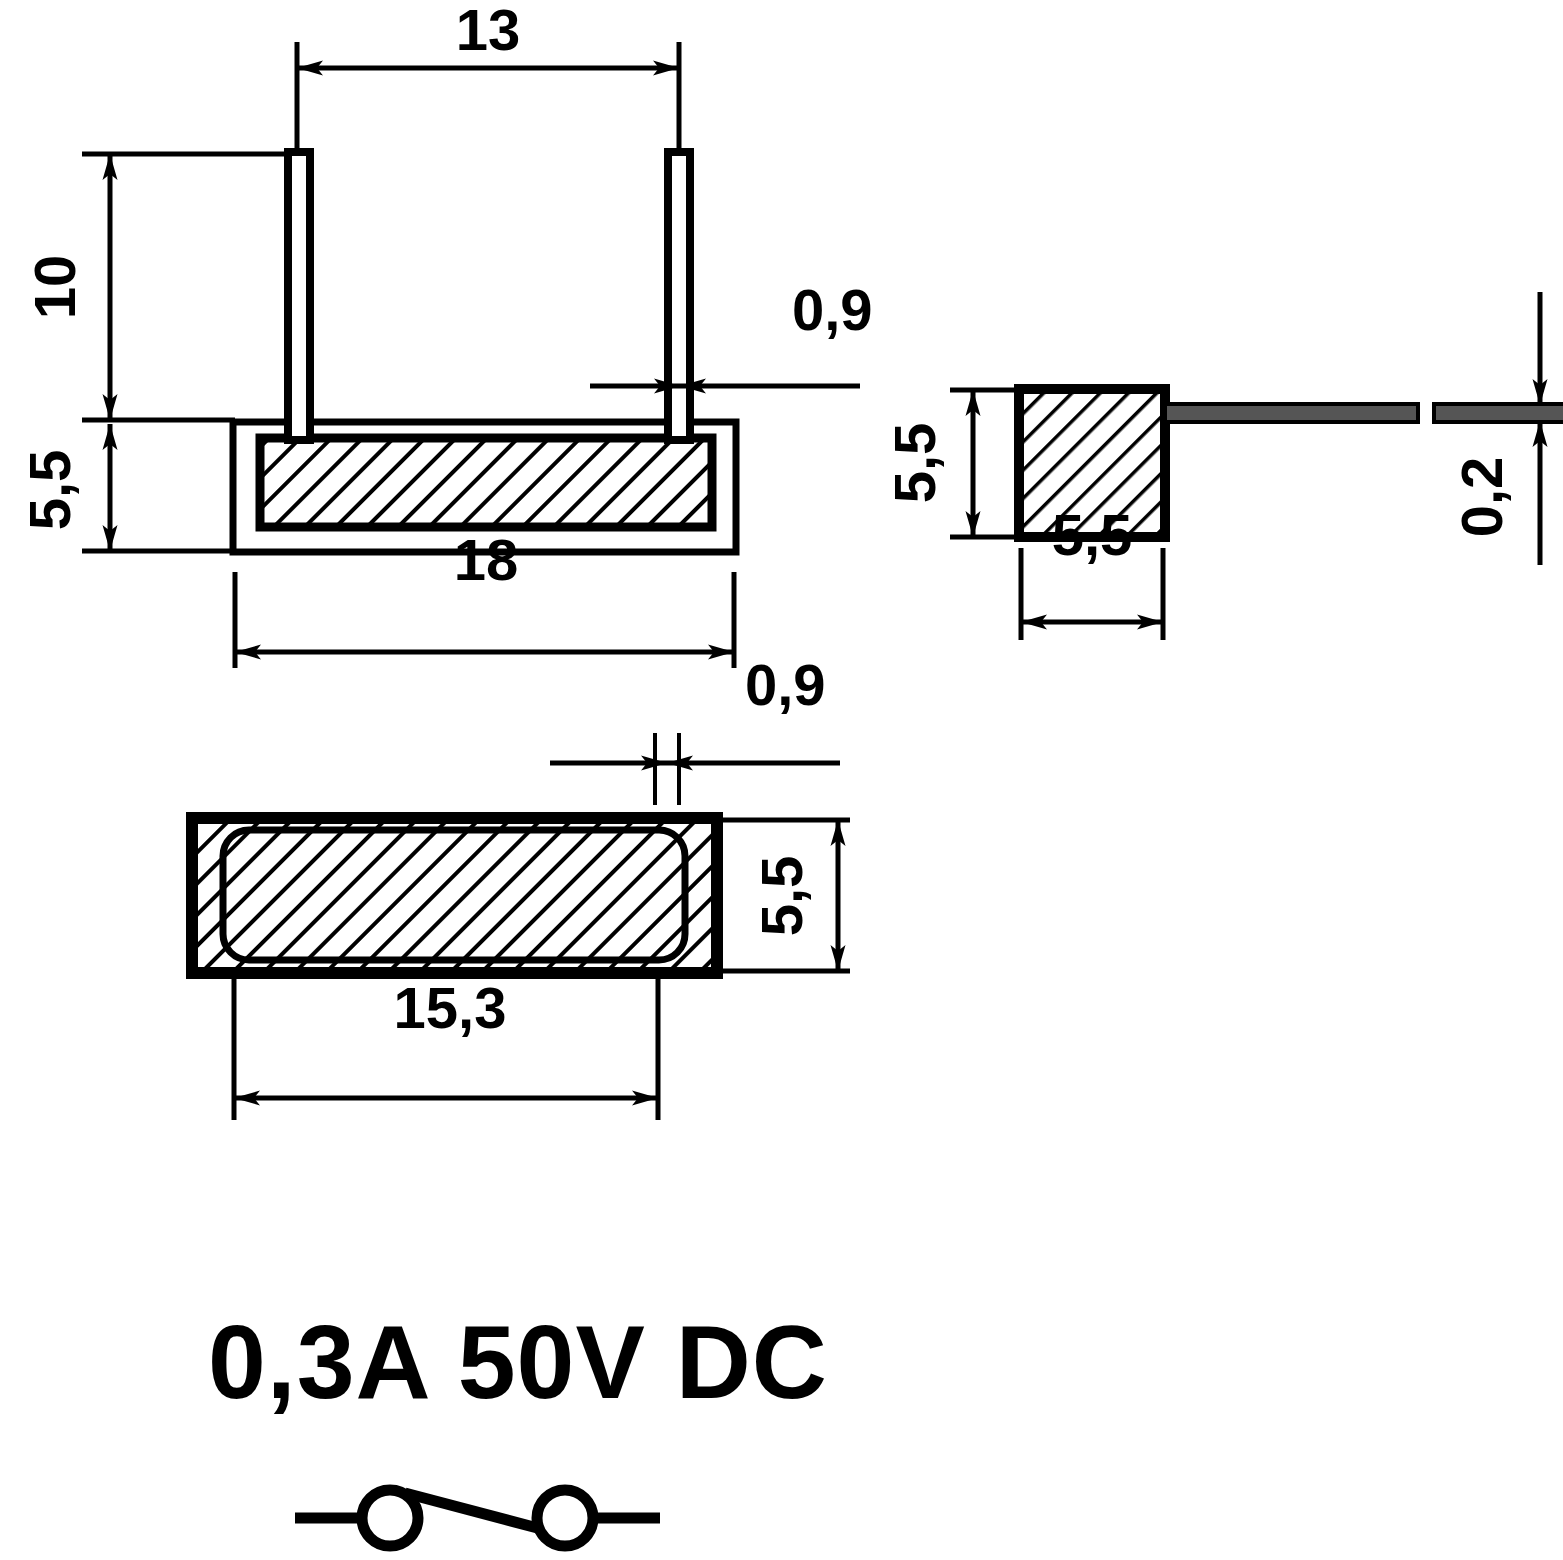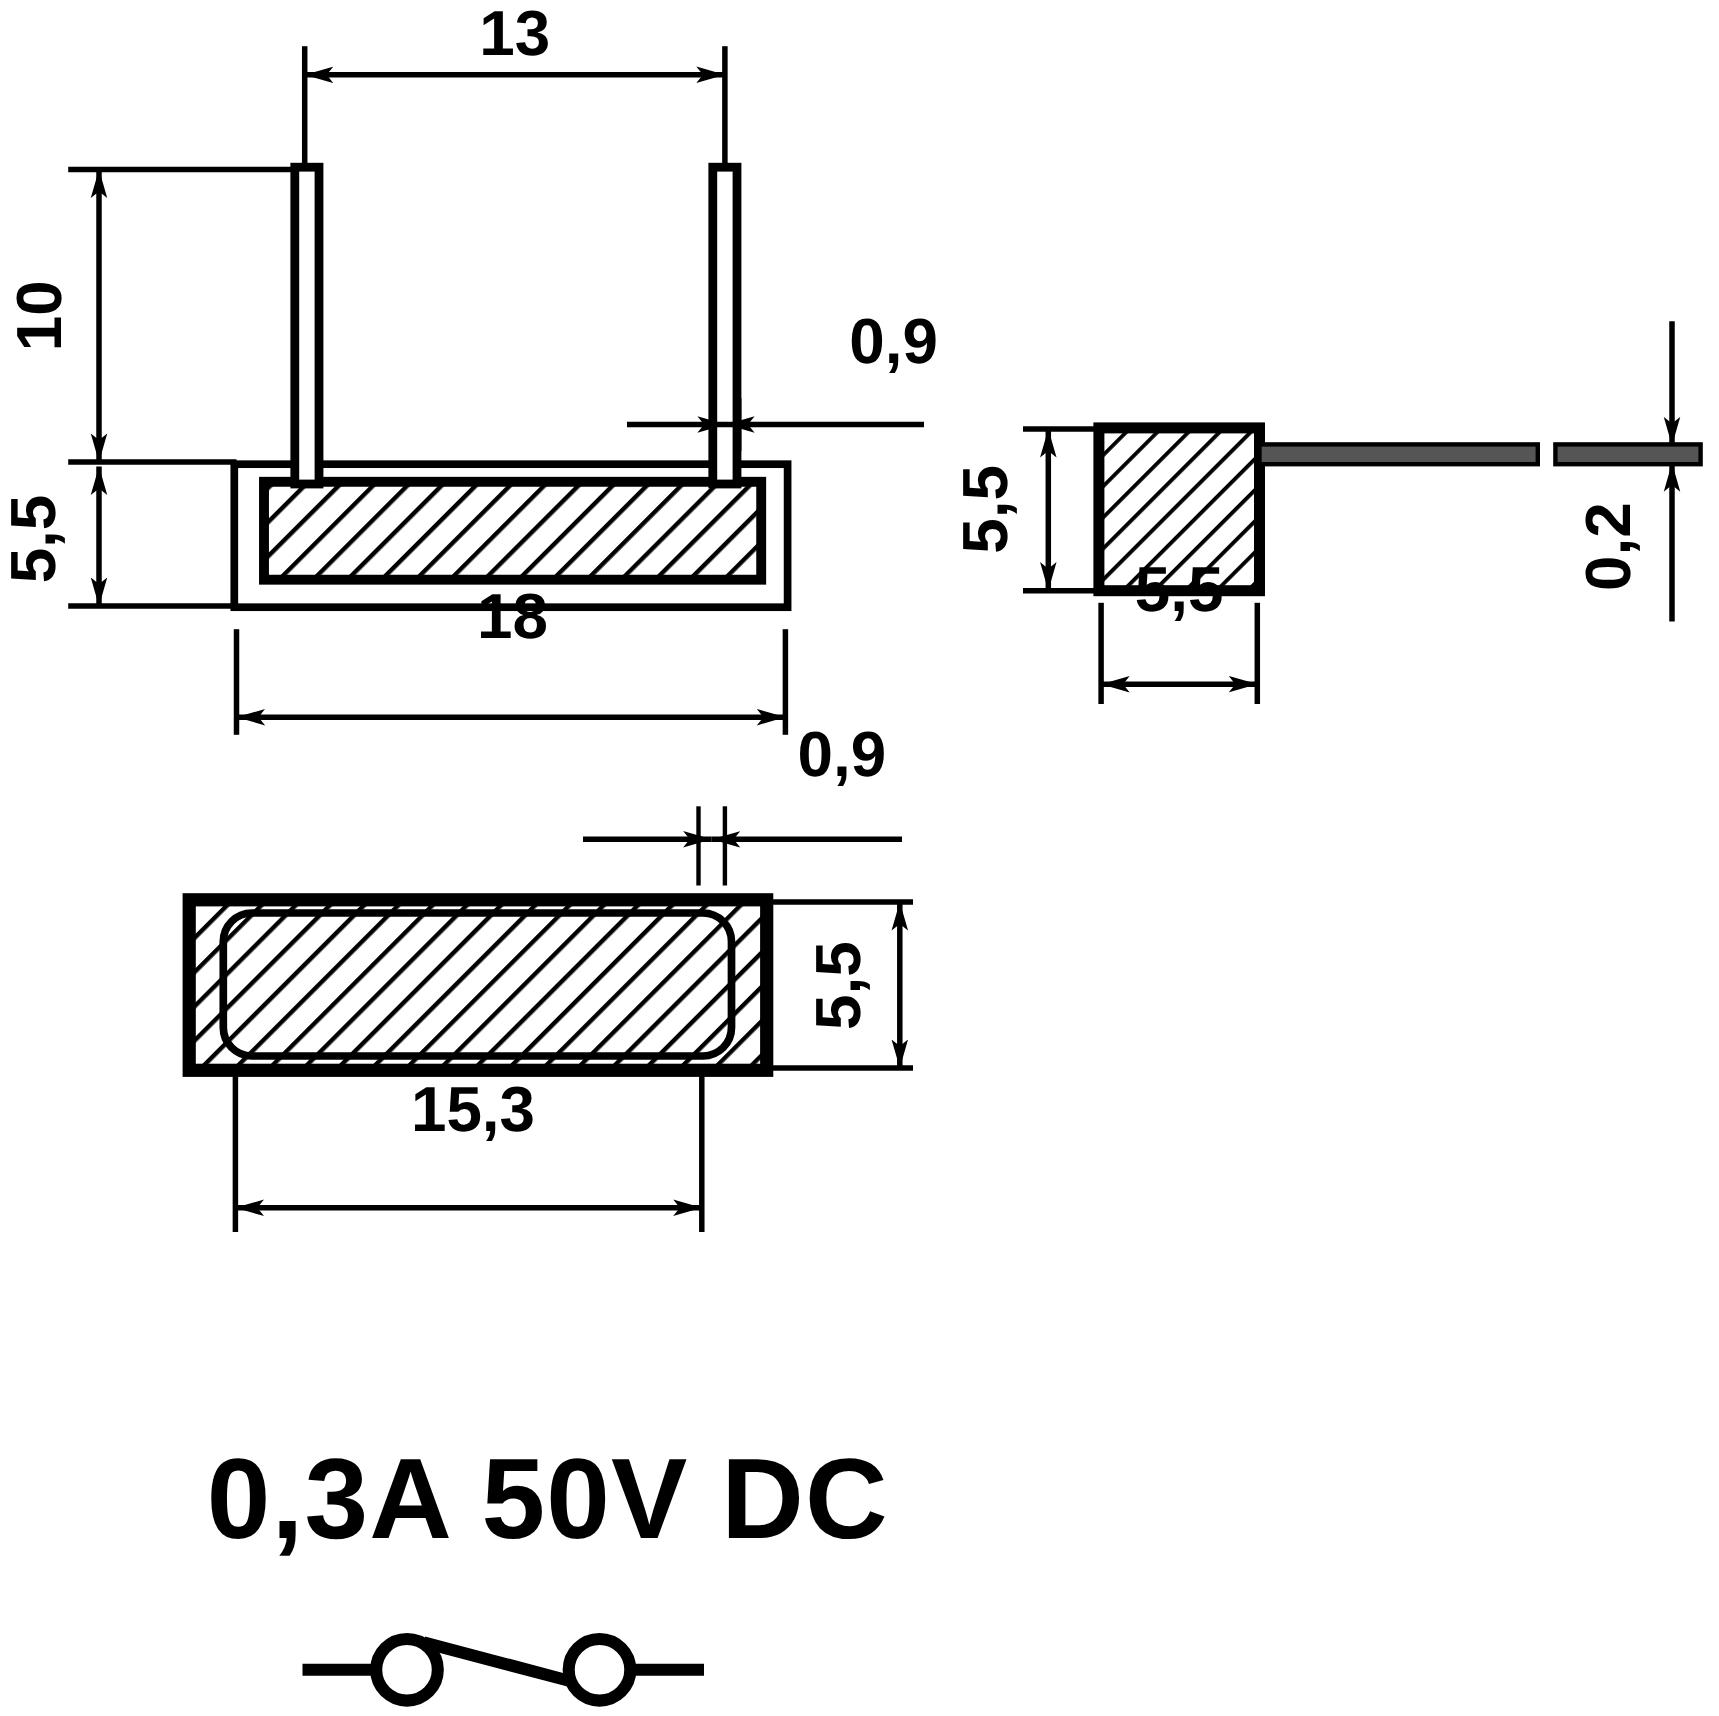--- a/index.html
+++ b/index.html
@@ -2,21 +2,21 @@
 <html><head>
 <meta charset="utf-8">
 <style>
   html,body{margin:0;padding:0;background:#ffffff;}
   body{
     width:1563px;height:1560px;
     font-family:"Liberation Sans",sans-serif;
     background:#ffffff;
     overflow:hidden;
   }
-  #sheet{position:relative;width:1289px;height:1560px;background:#fff;}
+  #sheet{position:relative;width:1289px;height:1560px;background:#fff;margin-left:20px;}
   svg{display:block;}
   .dimtext{
     font-family:"Liberation Sans",sans-serif;
     font-weight:bold;
     fill:#000;
     font-size:58px;
   }
   .ratingtext{
     font-family:"Liberation Sans",sans-serif;
     font-weight:bold;

